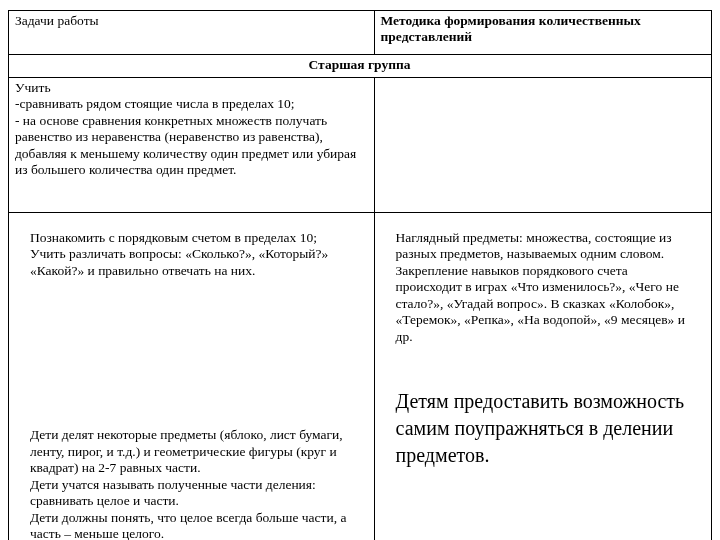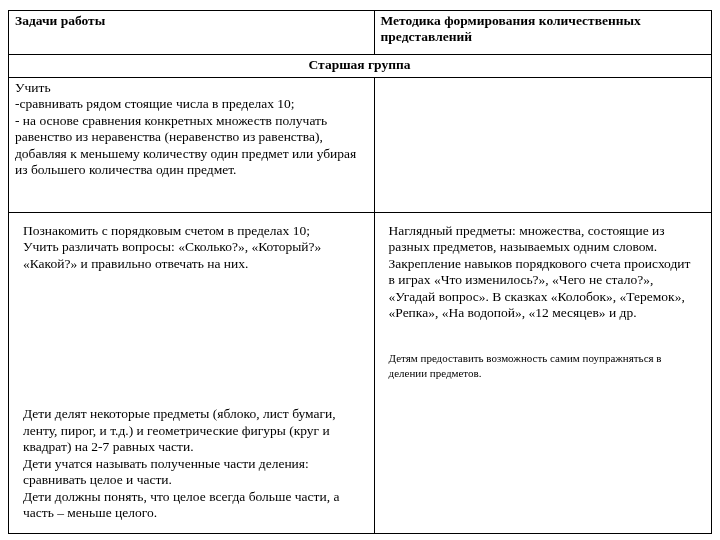--- a/index.html
+++ b/index.html
@@ -26,30 +26,30 @@
     border: 1px solid #000;
     vertical-align: top;
     padding: 2px 7px 3px 6px;
     font-size: 13.5px;
     line-height: 1.22;
   }
   tr.r-header td { height: 44px; }
   tr.r-group  td { height: 23px; }
   tr.r-teach  td { height: 135px; }
   tr.r-main   td { height: 317px; }
-  .header-left { font-weight: bold; font-size: 13.5px; }
+  .header-left { font-weight: normal; font-size: 13.5px; }
   .header-right { font-weight: bold; font-size: 13.5px; }
   .group-cell { text-align: center; font-weight: bold; font-size: 15.5px; padding-top: 3px; }
   .preline { white-space: pre-line; }
   b { font-weight: normal; }
-  .para { margin: 8px; }
+  .para { margin: 15px; }
   .right-cell { line-height: 1.5; }
   .spacer-left { height: 118px; }
   .spacer-right { height: 13px; }
-  .big { font-size: 11px; line-height: 1.35; }
+  .big { font-size: 20px; line-height: 1.35; }
 </style>
 </head>
 <body>
 
 <div class="slide">
   <table class="grid">
     <colgroup>
       <col class="c1">
       <col class="c2">
     </colgroup>
@@ -85,21 +85,21 @@
             <b>Учить</b><span> различать вопросы: «Сколько?», «Который?» «Какой?» и правильно отвечать на них.</span>
           </p>
           <div class="spacer-left"></div>
           <p class="para preline">Дети делят некоторые предметы (яблоко, лист бумаги, ленту, пирог, и т.д.) и геометрические фигуры (круг и квадрат) на 2-7 равных части.
 Дети учатся называть полученные части деления: сравнивать целое и части.
 Дети должны понять, что целое всегда больше части, а часть – меньше целого.</p>
         </td>
         <td class="cell right-cell">
           <p class="para">
             <b>Наглядный предметы:</b><span class="preline"> множества, состоящие из разных предметов, называемых одним словом.
-Закрепление навыков порядкового счета происходит в играх «Что изменилось?», «Чего не стало?», «Угадай вопрос». В сказках «Колобок», «Теремок», «Репка», «На водопой», «12 месяцев» и др.</span>
+Закрепление навыков порядкового счета происходит в играх «Что изменилось?», «Чего не стало?», «Угадай вопрос». В сказках «Колобок», «Теремок», «Репка», «На водопой», «9 месяцев» и др.</span>
           </p>
           <div class="spacer-right"></div>
           <p class="para big preline">Детям предоставить возможность самим поупражняться в делении предметов.</p>
         </td>
       </tr>
     </tbody>
   </table>
 </div>
 
 </body></html>

